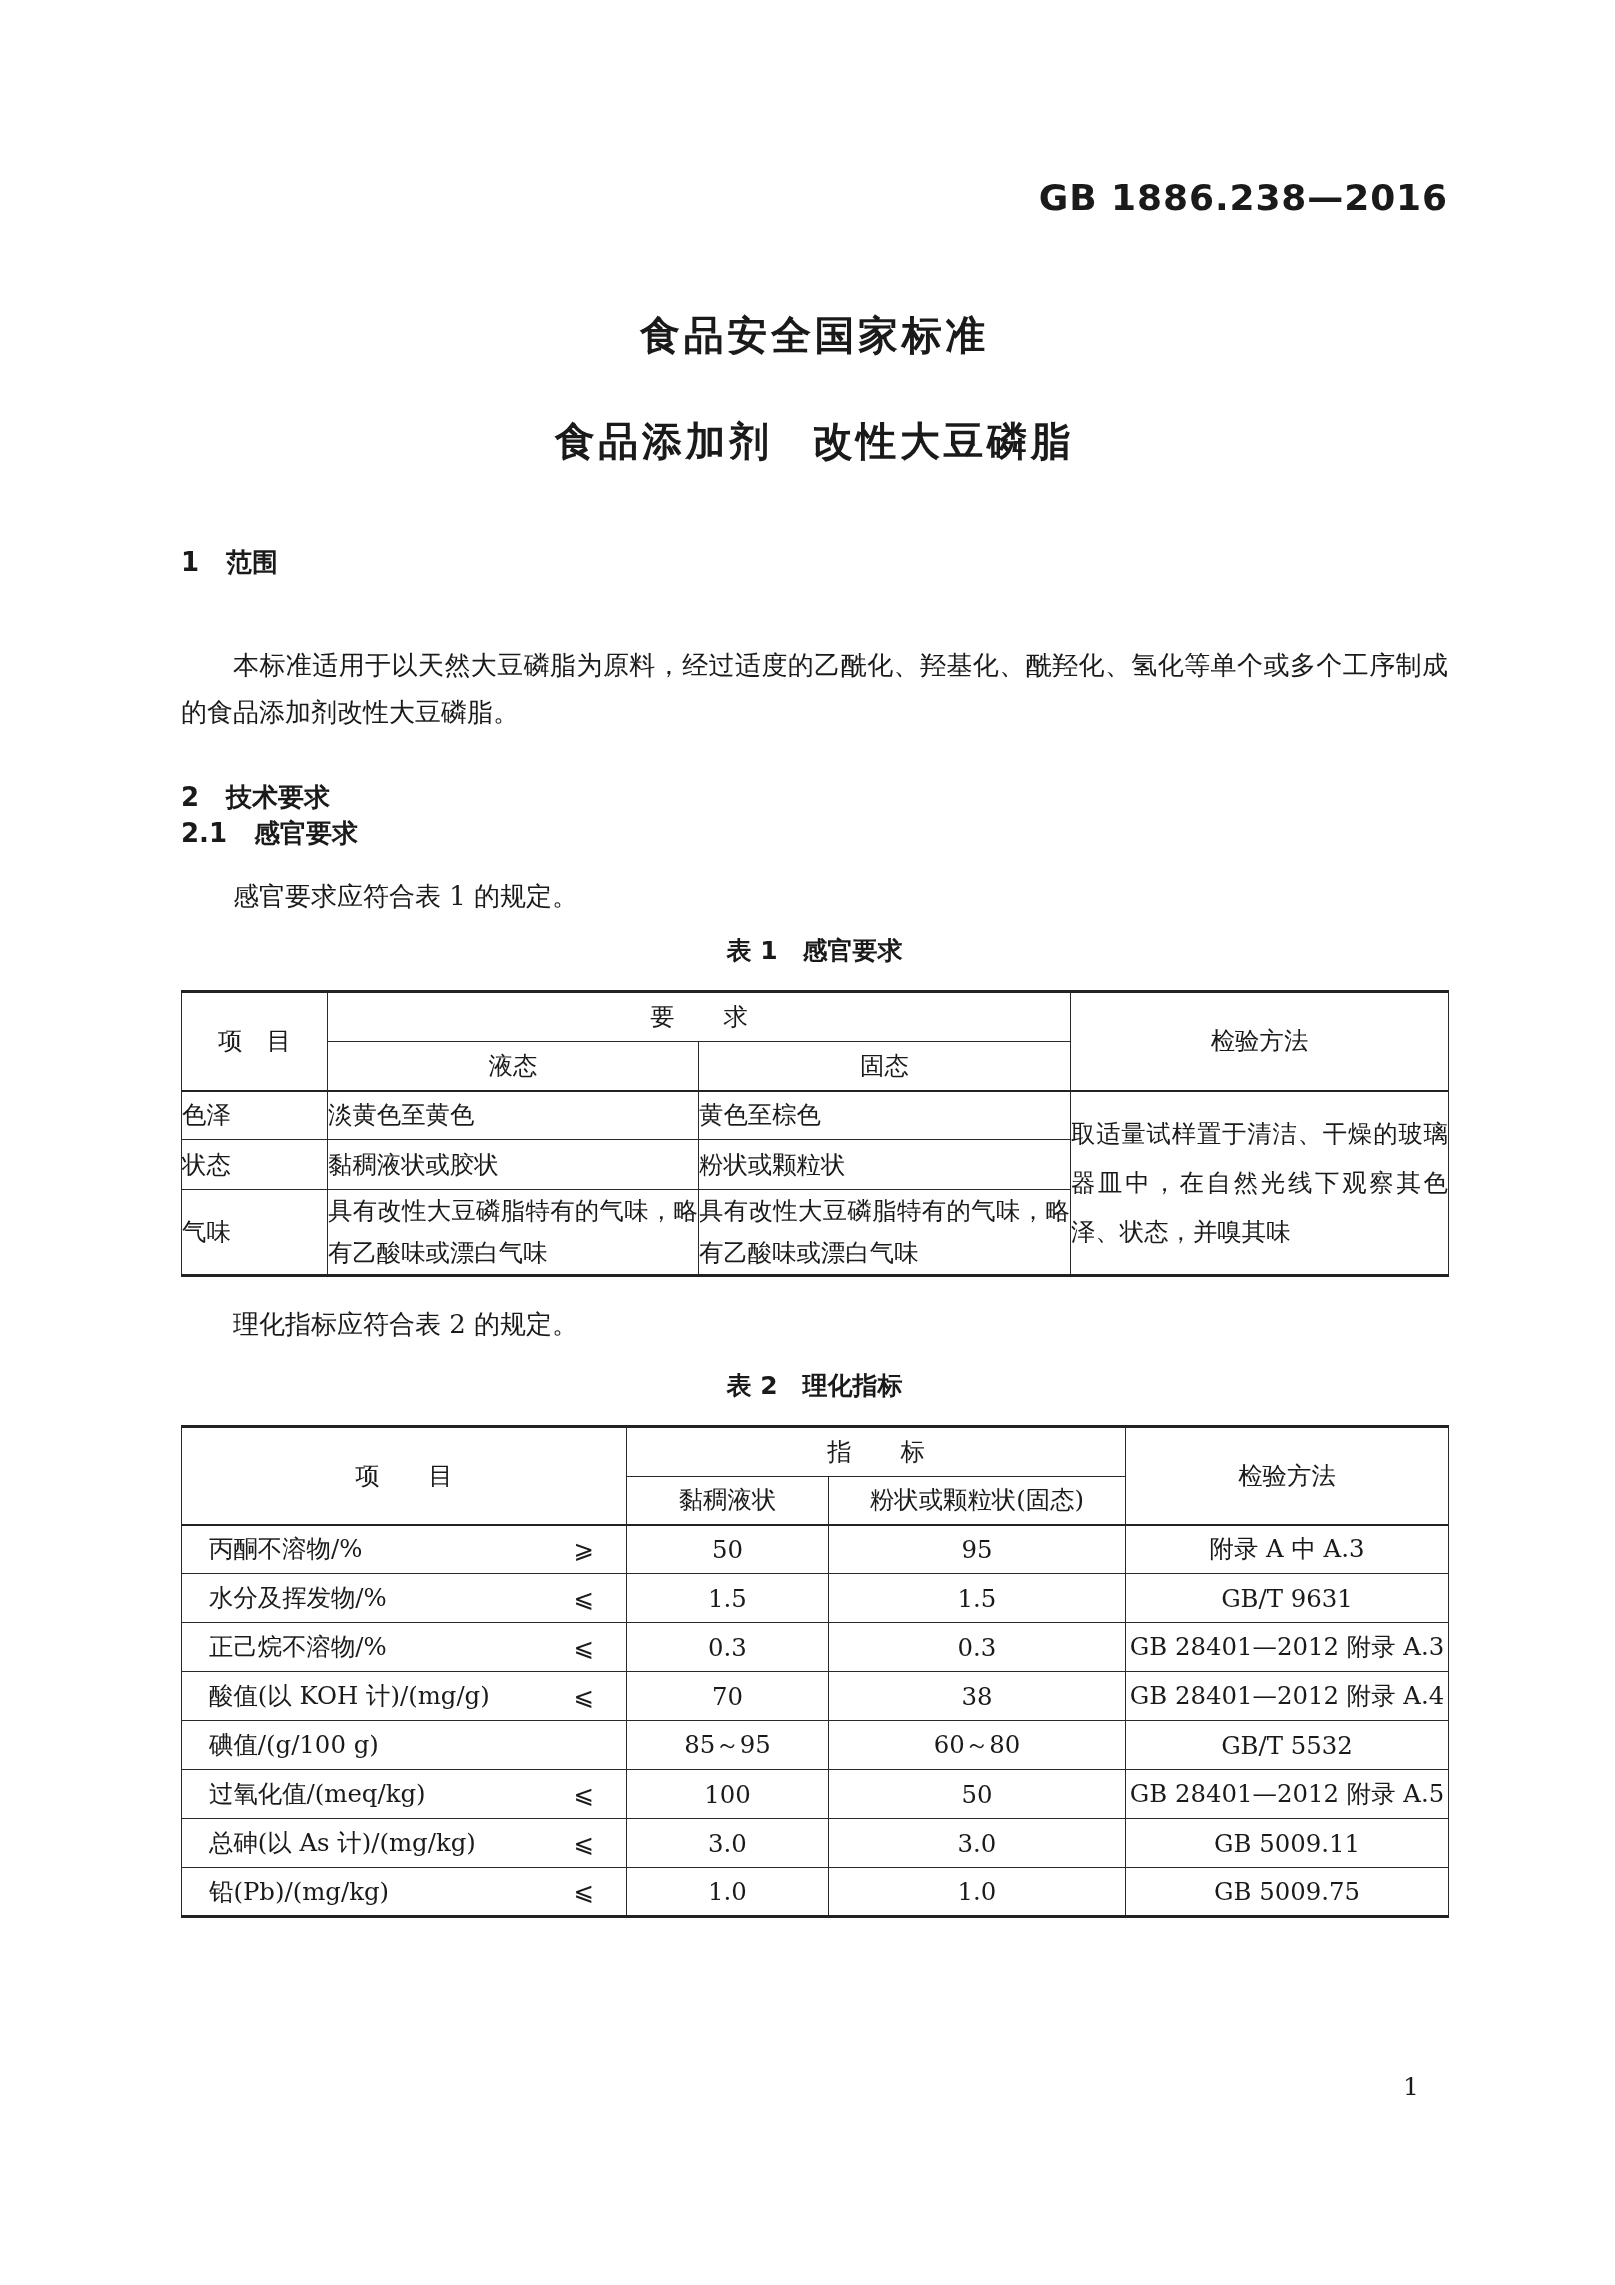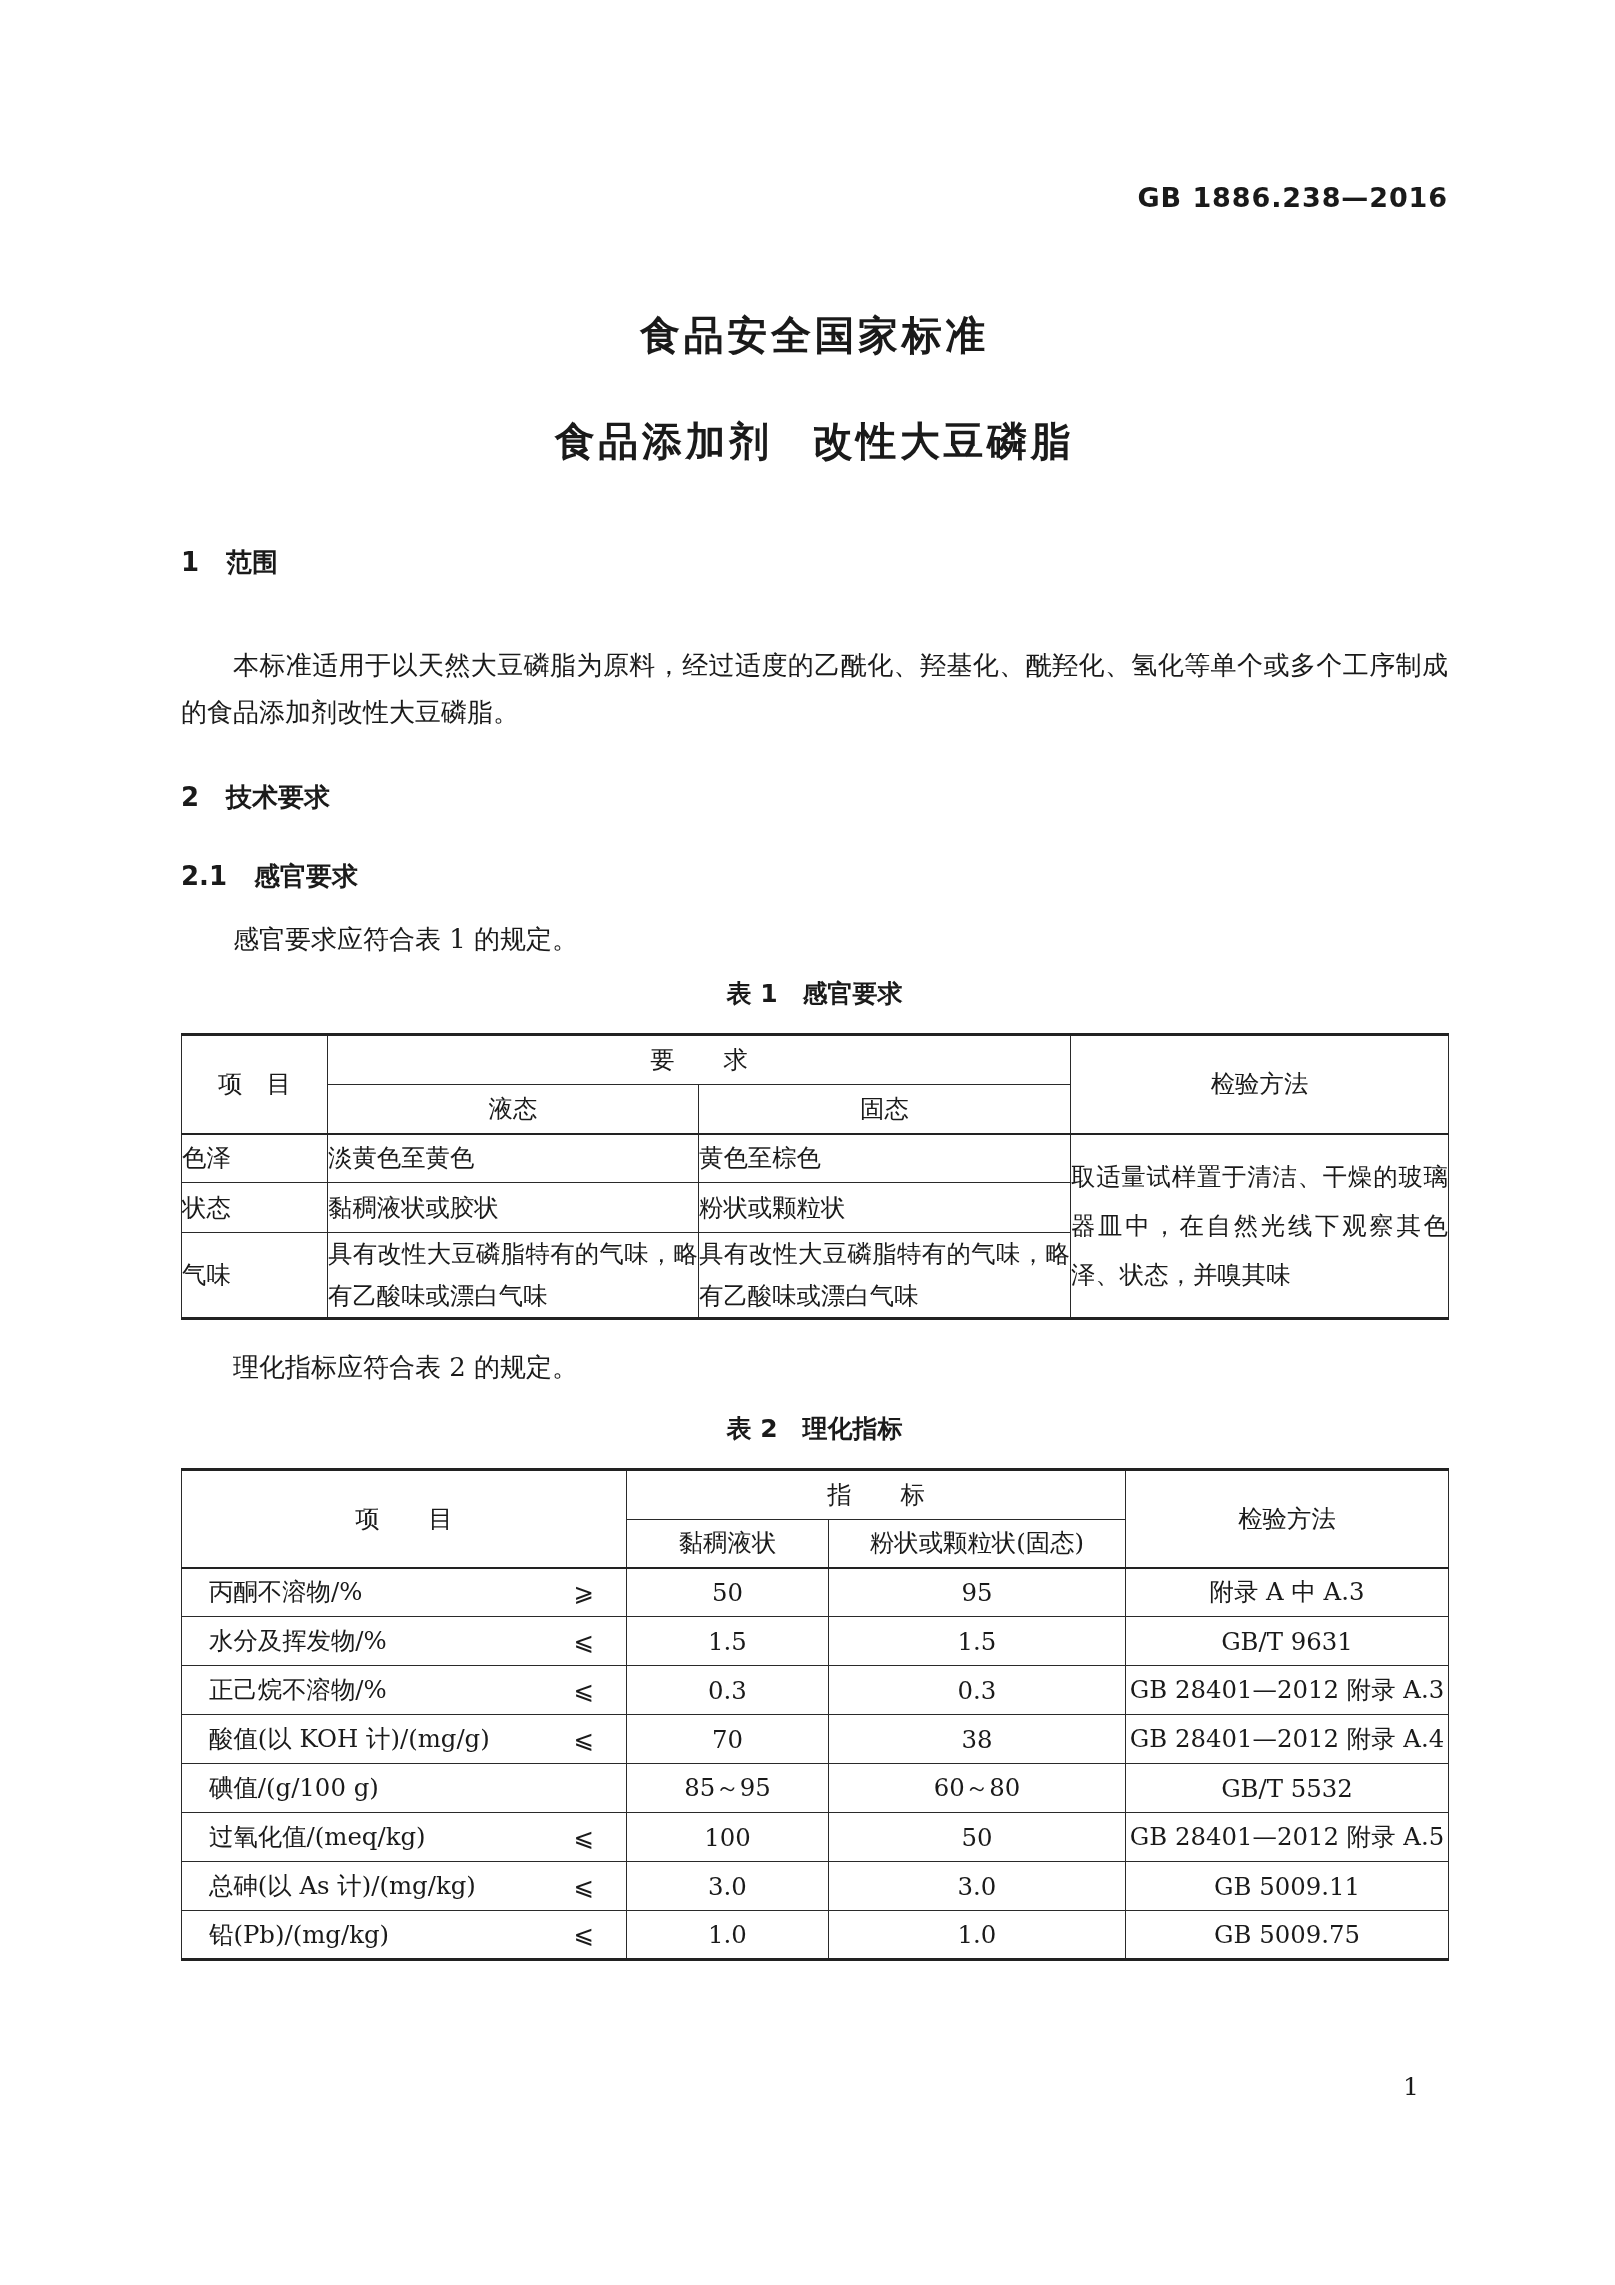--- a/index.html
+++ b/index.html
@@ -11,21 +11,21 @@
     font-family:"DejaVu Serif","Liberation Serif",serif;
     overflow:hidden;
     box-sizing:border-box;
     padding:0 168px 0 181px;
   }
   .gb-number{
     margin-top:181px;
     text-align:right;
     font-family:"DejaVu Sans","Liberation Sans",sans-serif;
     font-weight:600;
-    font-size:27px;
+    font-size:36px;
     height:33px;
     line-height:33px;
     letter-spacing:0.9px;
   }
   .doc-title{
     text-align:center;
     font-family:"DejaVu Sans","Liberation Sans",sans-serif;
     font-weight:700;
     font-size:40px;
     line-height:52px;
@@ -37,21 +37,21 @@
   .sec-heading{
     font-family:"DejaVu Sans","Liberation Sans",sans-serif;
     font-weight:700;
     font-size:26px;
     height:36px;line-height:36px;
   }
   .sec-heading .sec-num{display:inline-block;}
   .sec-heading .sec-title{display:inline-block;margin-left:27px;}
   .h-s1{margin-top:77px;}
   .h-s2{margin-top:43px;}
-  .h-s21{margin-top:43px;}
+  .h-s21{}
   .h-s22{margin-top:65px;}
   .body-text{
     font-size:26px;
     line-height:47px;
     text-align:justify;
     text-indent:2em;
   }
   .p-s1{margin-top:62px;}
   .p-s21{margin-top:27px;height:36px;line-height:36px;}
   .p-s22{margin-top:29px;height:36px;line-height:36px;}

